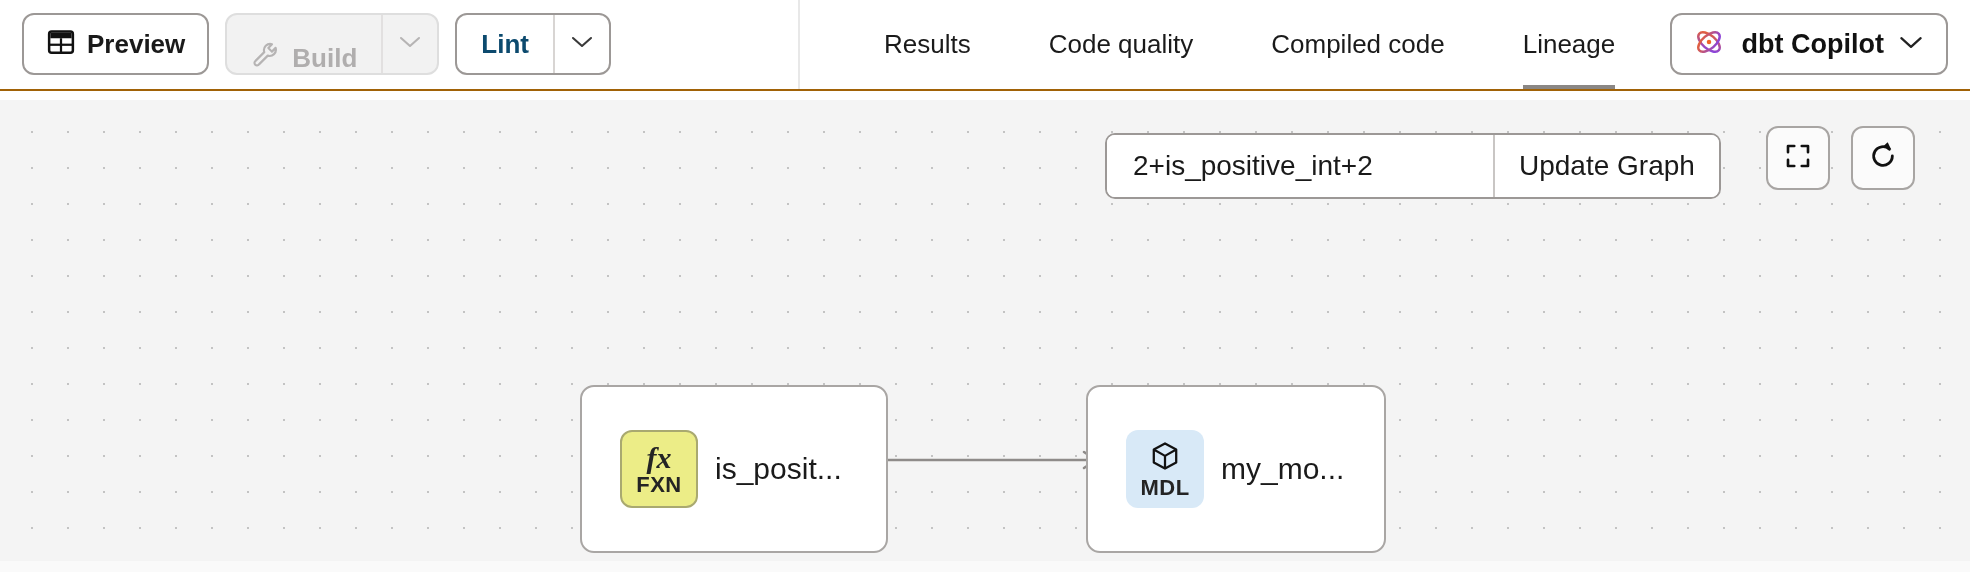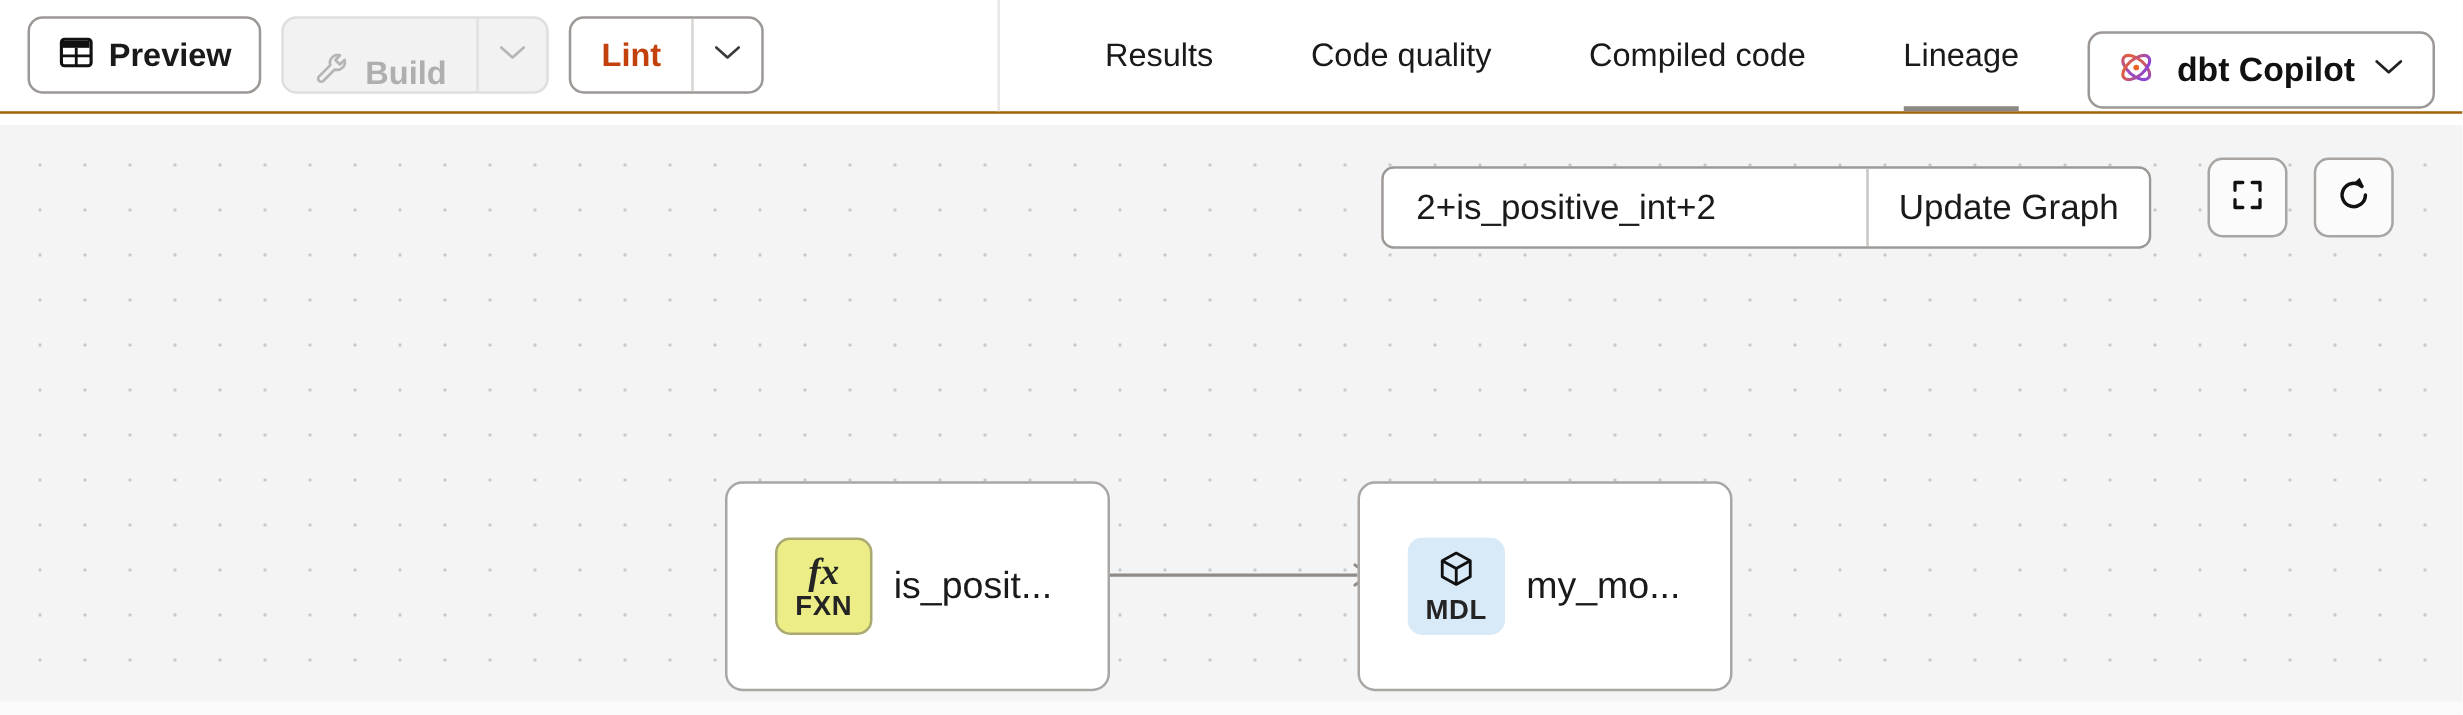--- a/index.html
+++ b/index.html
@@ -68,21 +68,21 @@
     overflow: hidden;
   }
   .split > .split-main {
     display: flex;
     align-items: center;
     justify-content: center;
     gap: 11px;
     padding: 0 24px;
     font-size: 26px;
     font-weight: bold;
-    color: #c2410c;
+    color: #0c4a6e;
     cursor: pointer;
     background: transparent;
     border: none;
     font-family: "Liberation Sans", sans-serif;
     white-space: nowrap;
   }
   .split > .split-caret {
     display: flex;
     align-items: center;
     justify-content: center;
@@ -144,21 +144,20 @@
     right: 22px; top: 13px;
     display: flex;
     align-items: center;
     gap: 14px;
     height: 62px;
     padding: 0 22px 0 18px;
     background: #ffffff;
     border: 2px solid #9c9896;
     border-radius: 12px;
     cursor: pointer;
-    margin-top: 12px;
   }
   .copilot .label {
     font-size: 27px;
     font-weight: bold;
     color: #111111;
     white-space: nowrap;
     font-family: "Liberation Sans", sans-serif;
   }
 
   

